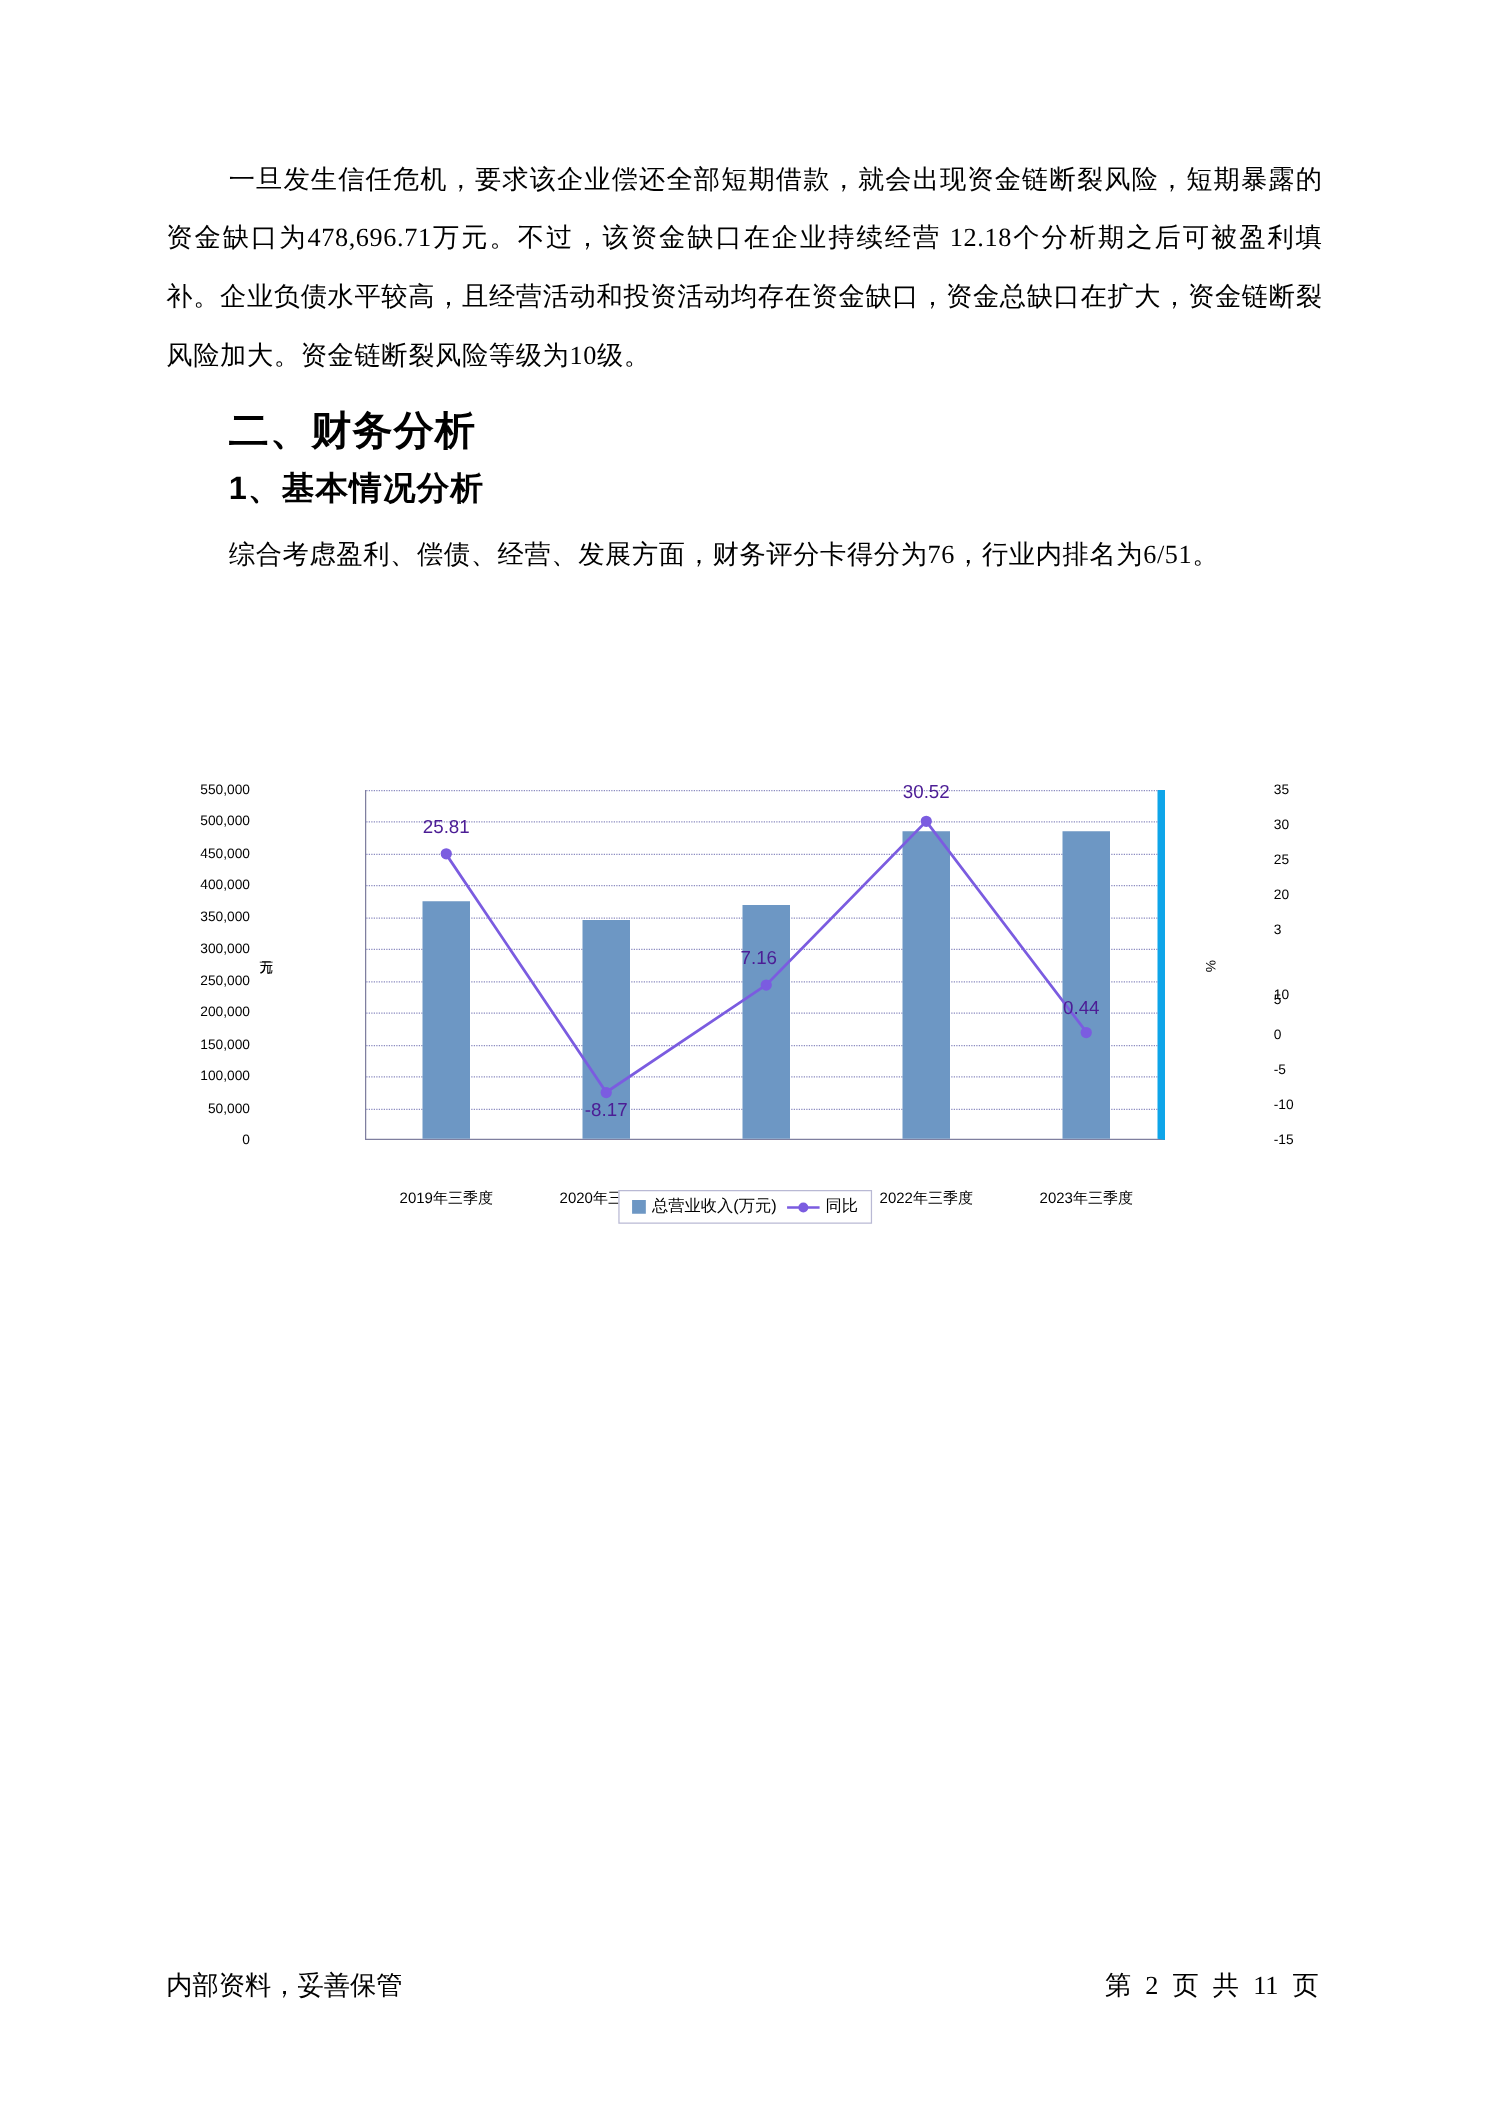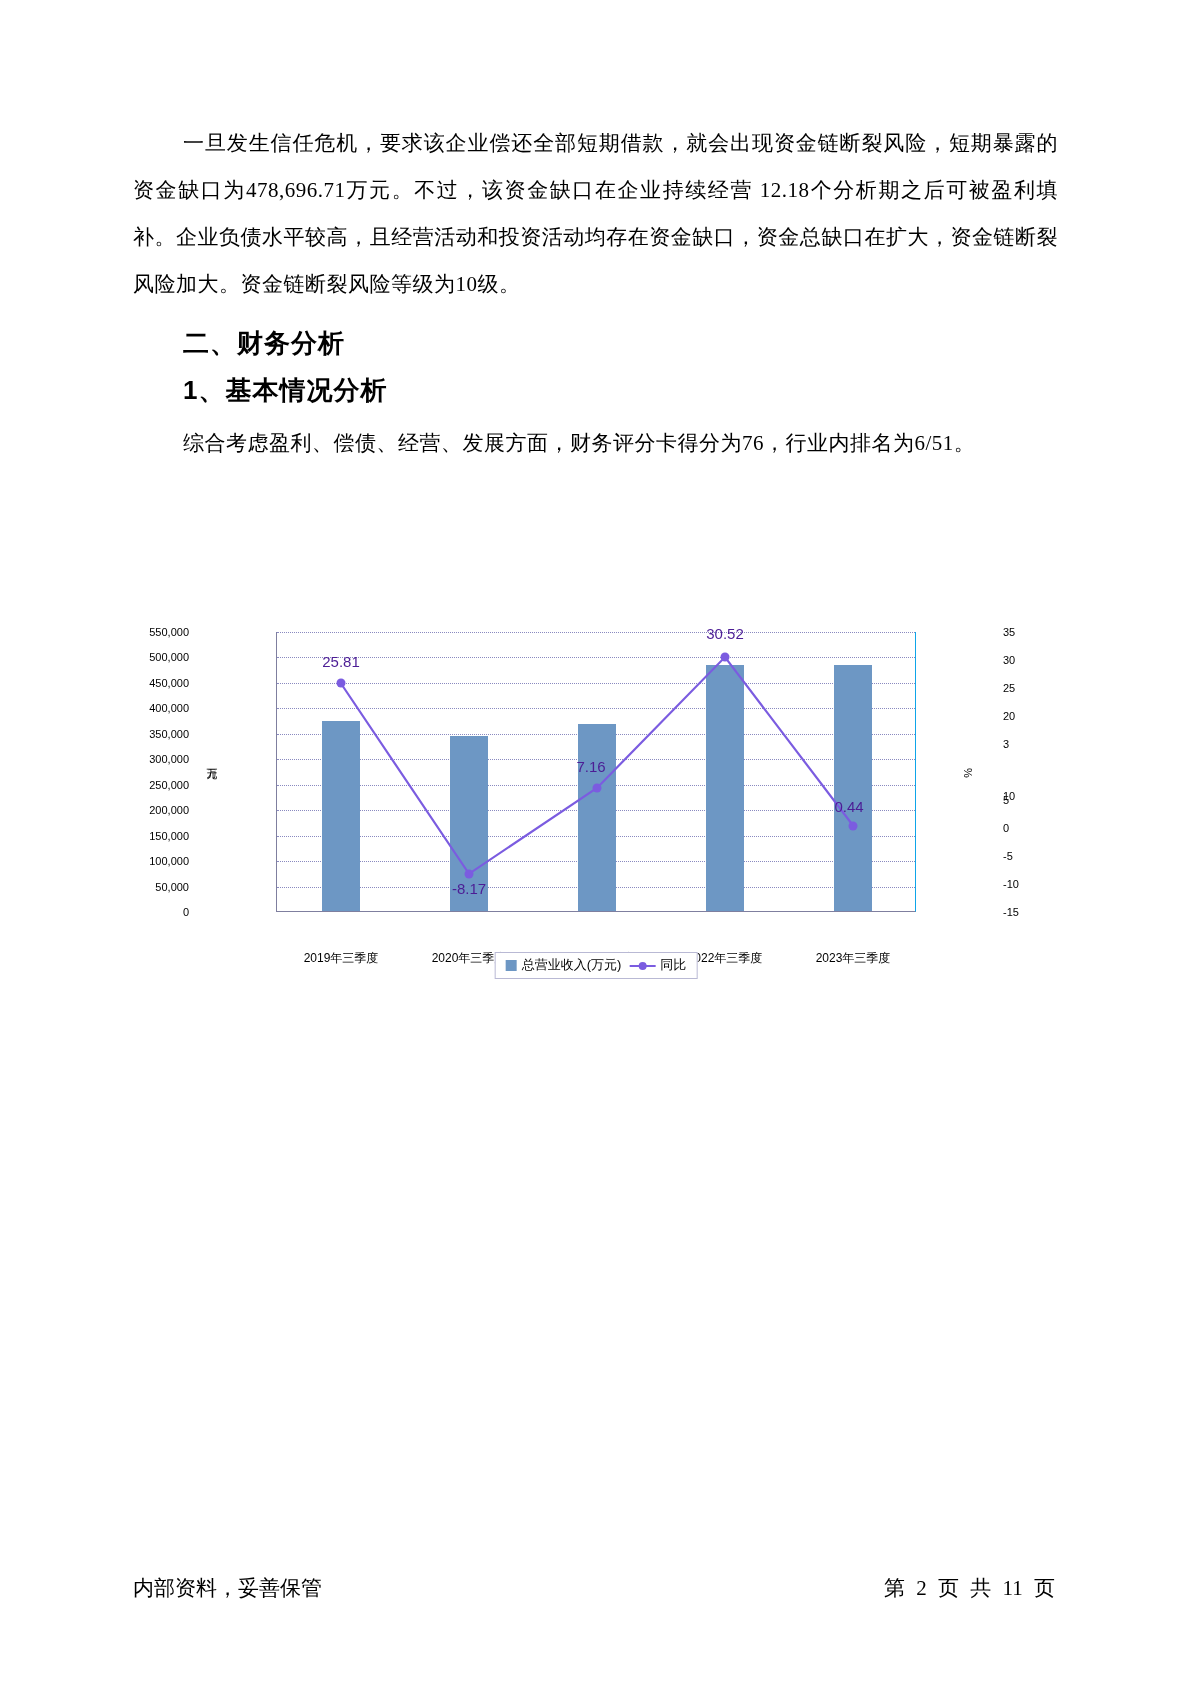--- a/index.html
+++ b/index.html
@@ -30,21 +30,21 @@
   p.body-text {
     margin: 0 0 0 0;
     font-size: 21px;
     line-height: 47px;
     text-align: justify;
     text-indent: 50px;
     letter-spacing: 0.5px;
   }
   h2.heading {
     margin: 14px 0 0 0;
-    font-size: 26px;
+    font-size: 32px;
     font-weight: bold;
     font-family: Liberation Serif, serif;
     letter-spacing: 1px;
     text-indent: 50px;
     line-height: 44px;
   }
   h3.subheading {
     margin: 2px 0 0 0;
     font-size: 26px;
     font-weight: bold;
@@ -75,27 +75,27 @@
     left: 0; top: 0;
     width: 100%;
     text-align: center;
     font-family: "Liberation Sans", sans-serif;
     font-size: 16px;
     font-weight: bold;
     color: #000;
   }
   .plot {
     position: absolute;
-    left: 80px;
+    left: 96px;
     top: 32px;
     width: 640px;
     height: 280px;
     border-left: 1px solid #7f7f9f;
     border-bottom: 1px solid #7f7f9f;
-    border-right: 1px solid #0ea5e9;
+    border-right: 6px solid #0ea5e9;
     box-sizing: border-box;
   }
   .gridline {
     position: absolute;
     left: 0;
     width: 100%;
     border-top: 1px dotted #8a8ac0;
     height: 0;
   }
   .ytick-left {

